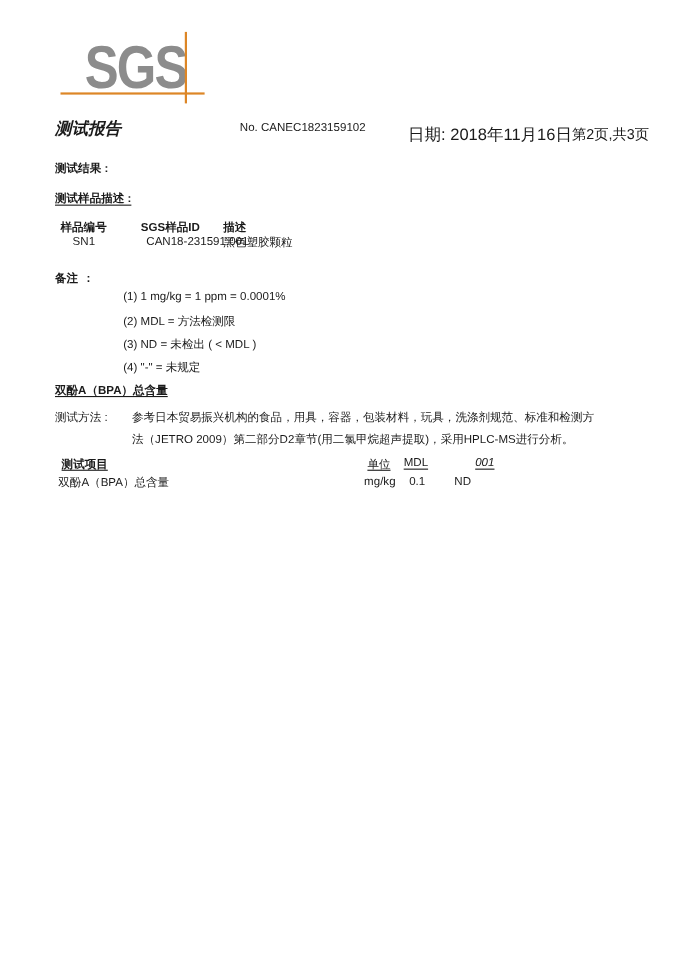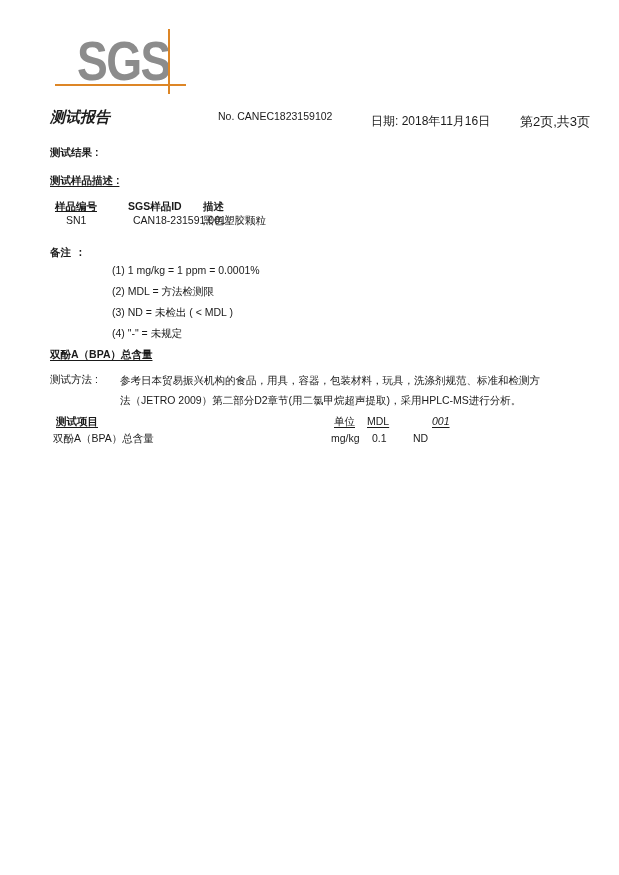--- a/index.html
+++ b/index.html
@@ -11,26 +11,26 @@
   .ul{text-decoration:underline;text-underline-offset:2px;}
   .fs10{font-size:10.5px;}
   
   .logo-text{left:77px;top:34px;font-size:55px;font-weight:bold;color:#8c8c8c;
              line-height:55px;letter-spacing:-2px;transform:scaleX(0.84);transform-origin:left top;}
   .logo-hline{left:55px;top:84px;width:131px;height:2px;background:#dd8626;}
   .logo-vline{left:168px;top:29px;width:2px;height:65px;background:#dd8626;}
   
   .doc-title{left:50px;top:108px;font-size:15px;font-weight:bold;font-style:italic;}
   .rep-no{left:218px;top:110px;font-size:10.5px;text-align:right;}
-  .rep-date{left:371px;top:113px;font-size:12px;}
+  .rep-date{left:371px;top:113px;font-size:15px;}
   .rep-page{left:520px;top:113px;font-size:13px;}
   
   .lbl-results{left:50px;top:146px;}
   .lbl-sampledesc{left:50px;top:174px;}
-  .st-h1{left:55px;top:200px;text-decoration:underline;} .st-h2{left:128px;top:200px;} .st-h3{left:203px;top:200px;}
+  .st-h1{left:55px;top:200px;} .st-h2{left:128px;top:200px;} .st-h3{left:203px;top:200px;}
   .st-v1{left:66px;top:214px;} .st-v2{left:133px;top:214px;} .st-v3{left:203px;top:214px;}
   .lbl-notes{left:50px;top:246px;font-family:Liberation Mono, monospace;}
   .note-line{left:112px;}
   .bpa-head{left:50px;top:348px;}
   .lbl-method{left:50px;top:373px;}
   .method-text{left:120px;top:371px;width:430px;line-height:19.5px;}
   .rt-h1{left:56px;top:415px;} .rt-h2{left:334px;top:415px;}
   .rt-h3{left:367px;top:415px;} .rt-h4{left:411px;top:415px;padding-left:21px;}
   .rt-v1{left:53px;top:432px;} .rt-v2{left:331px;top:432px;}
   .rt-v3{left:372px;top:432px;} .rt-v4{left:413px;top:432px;}

